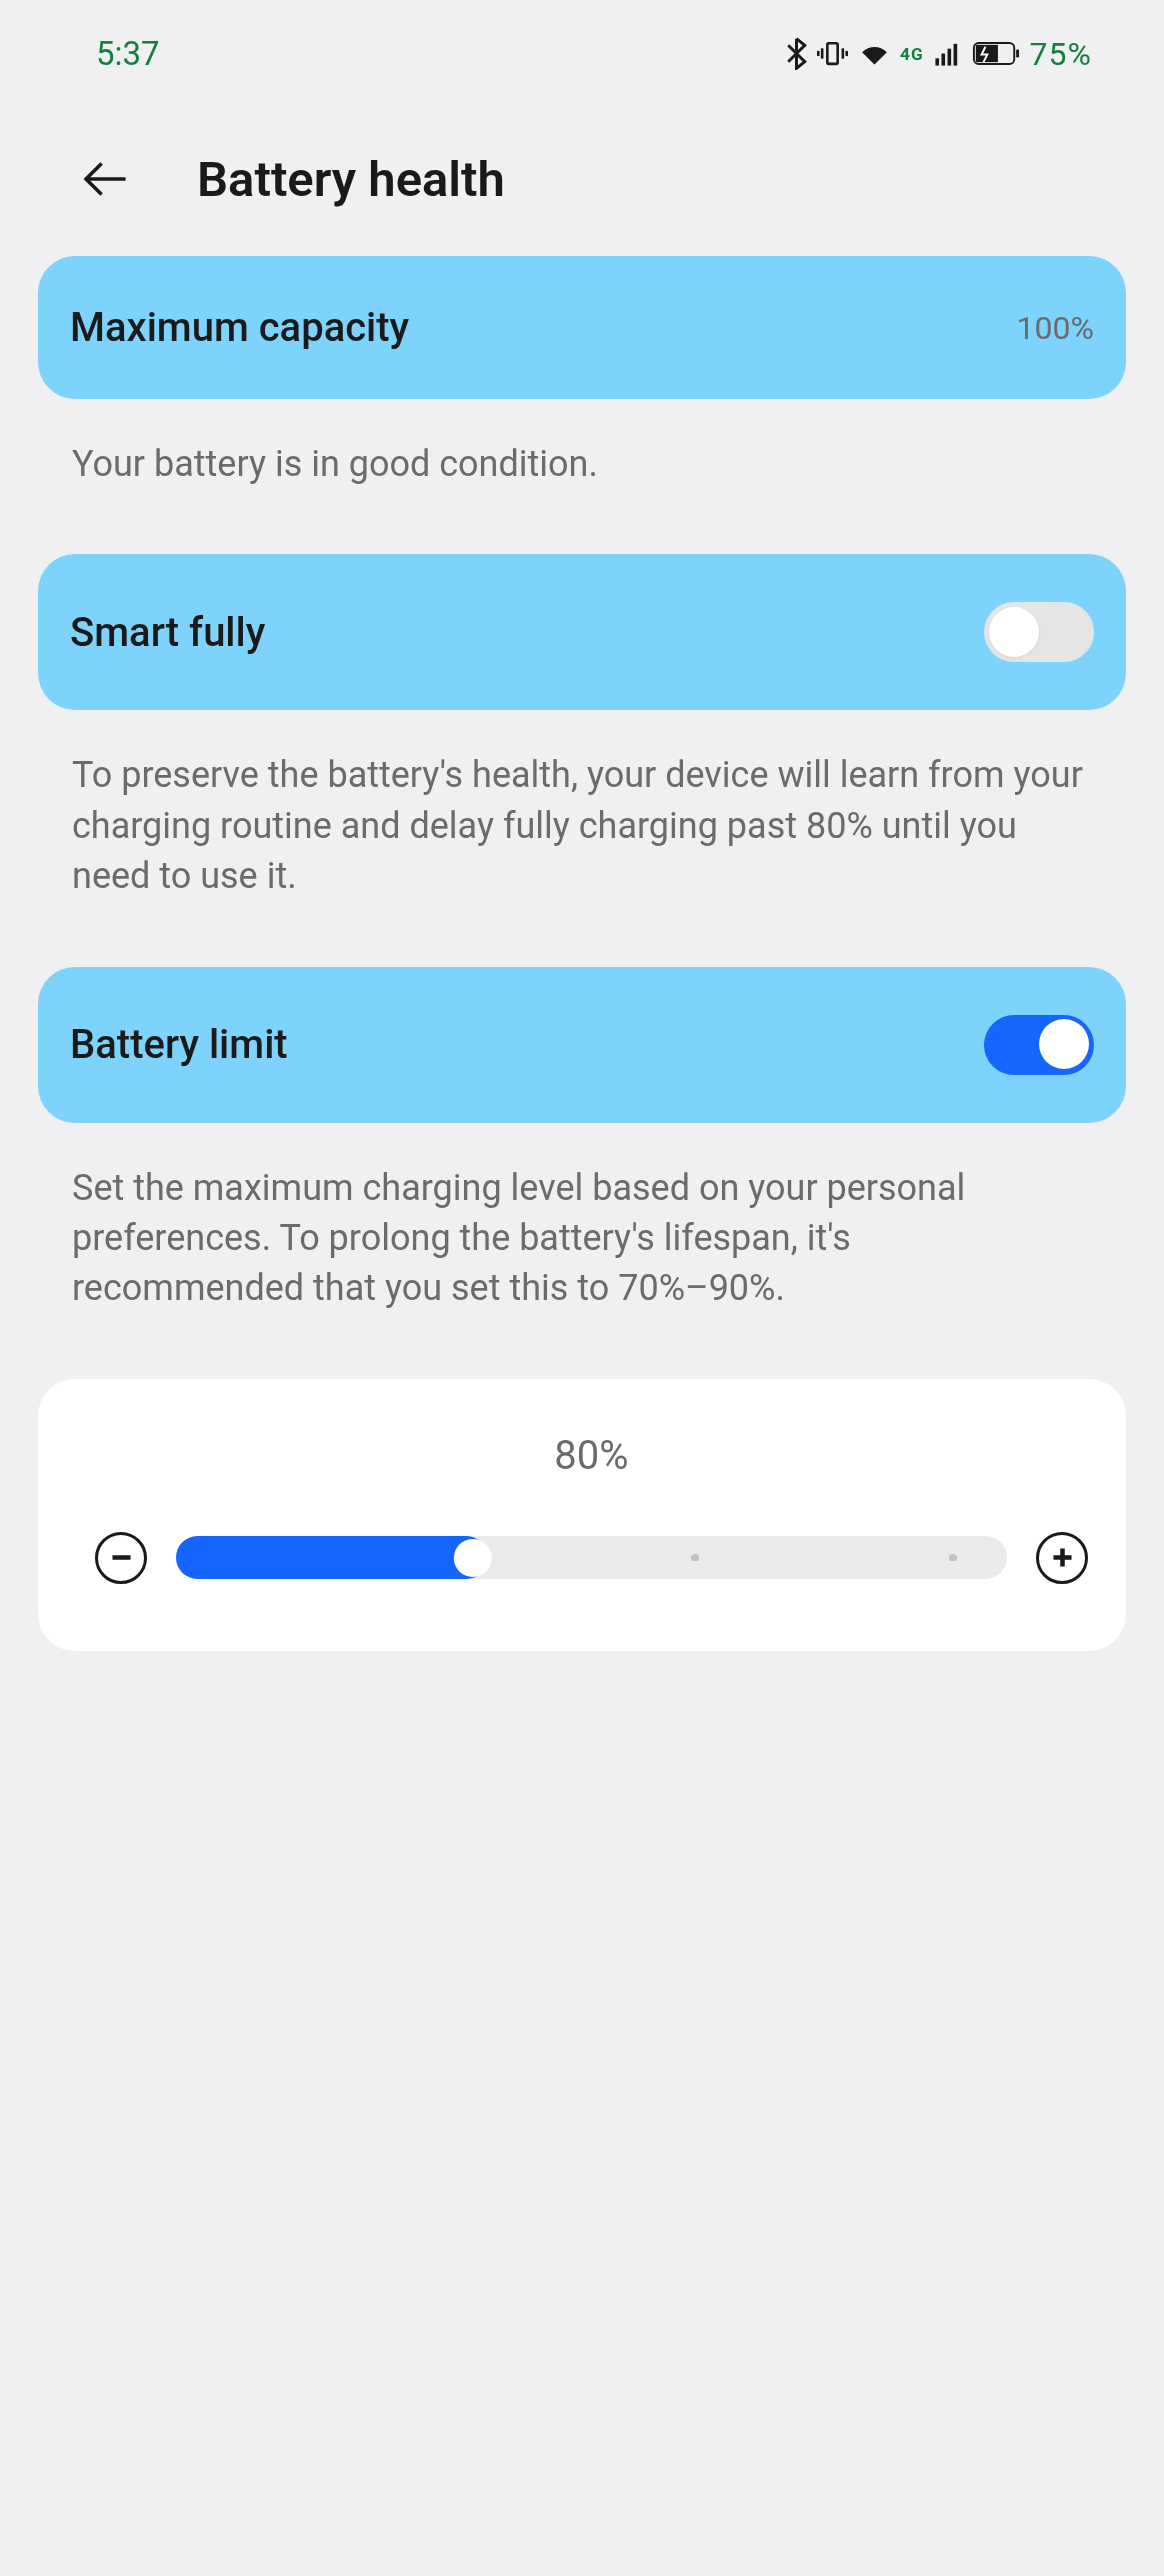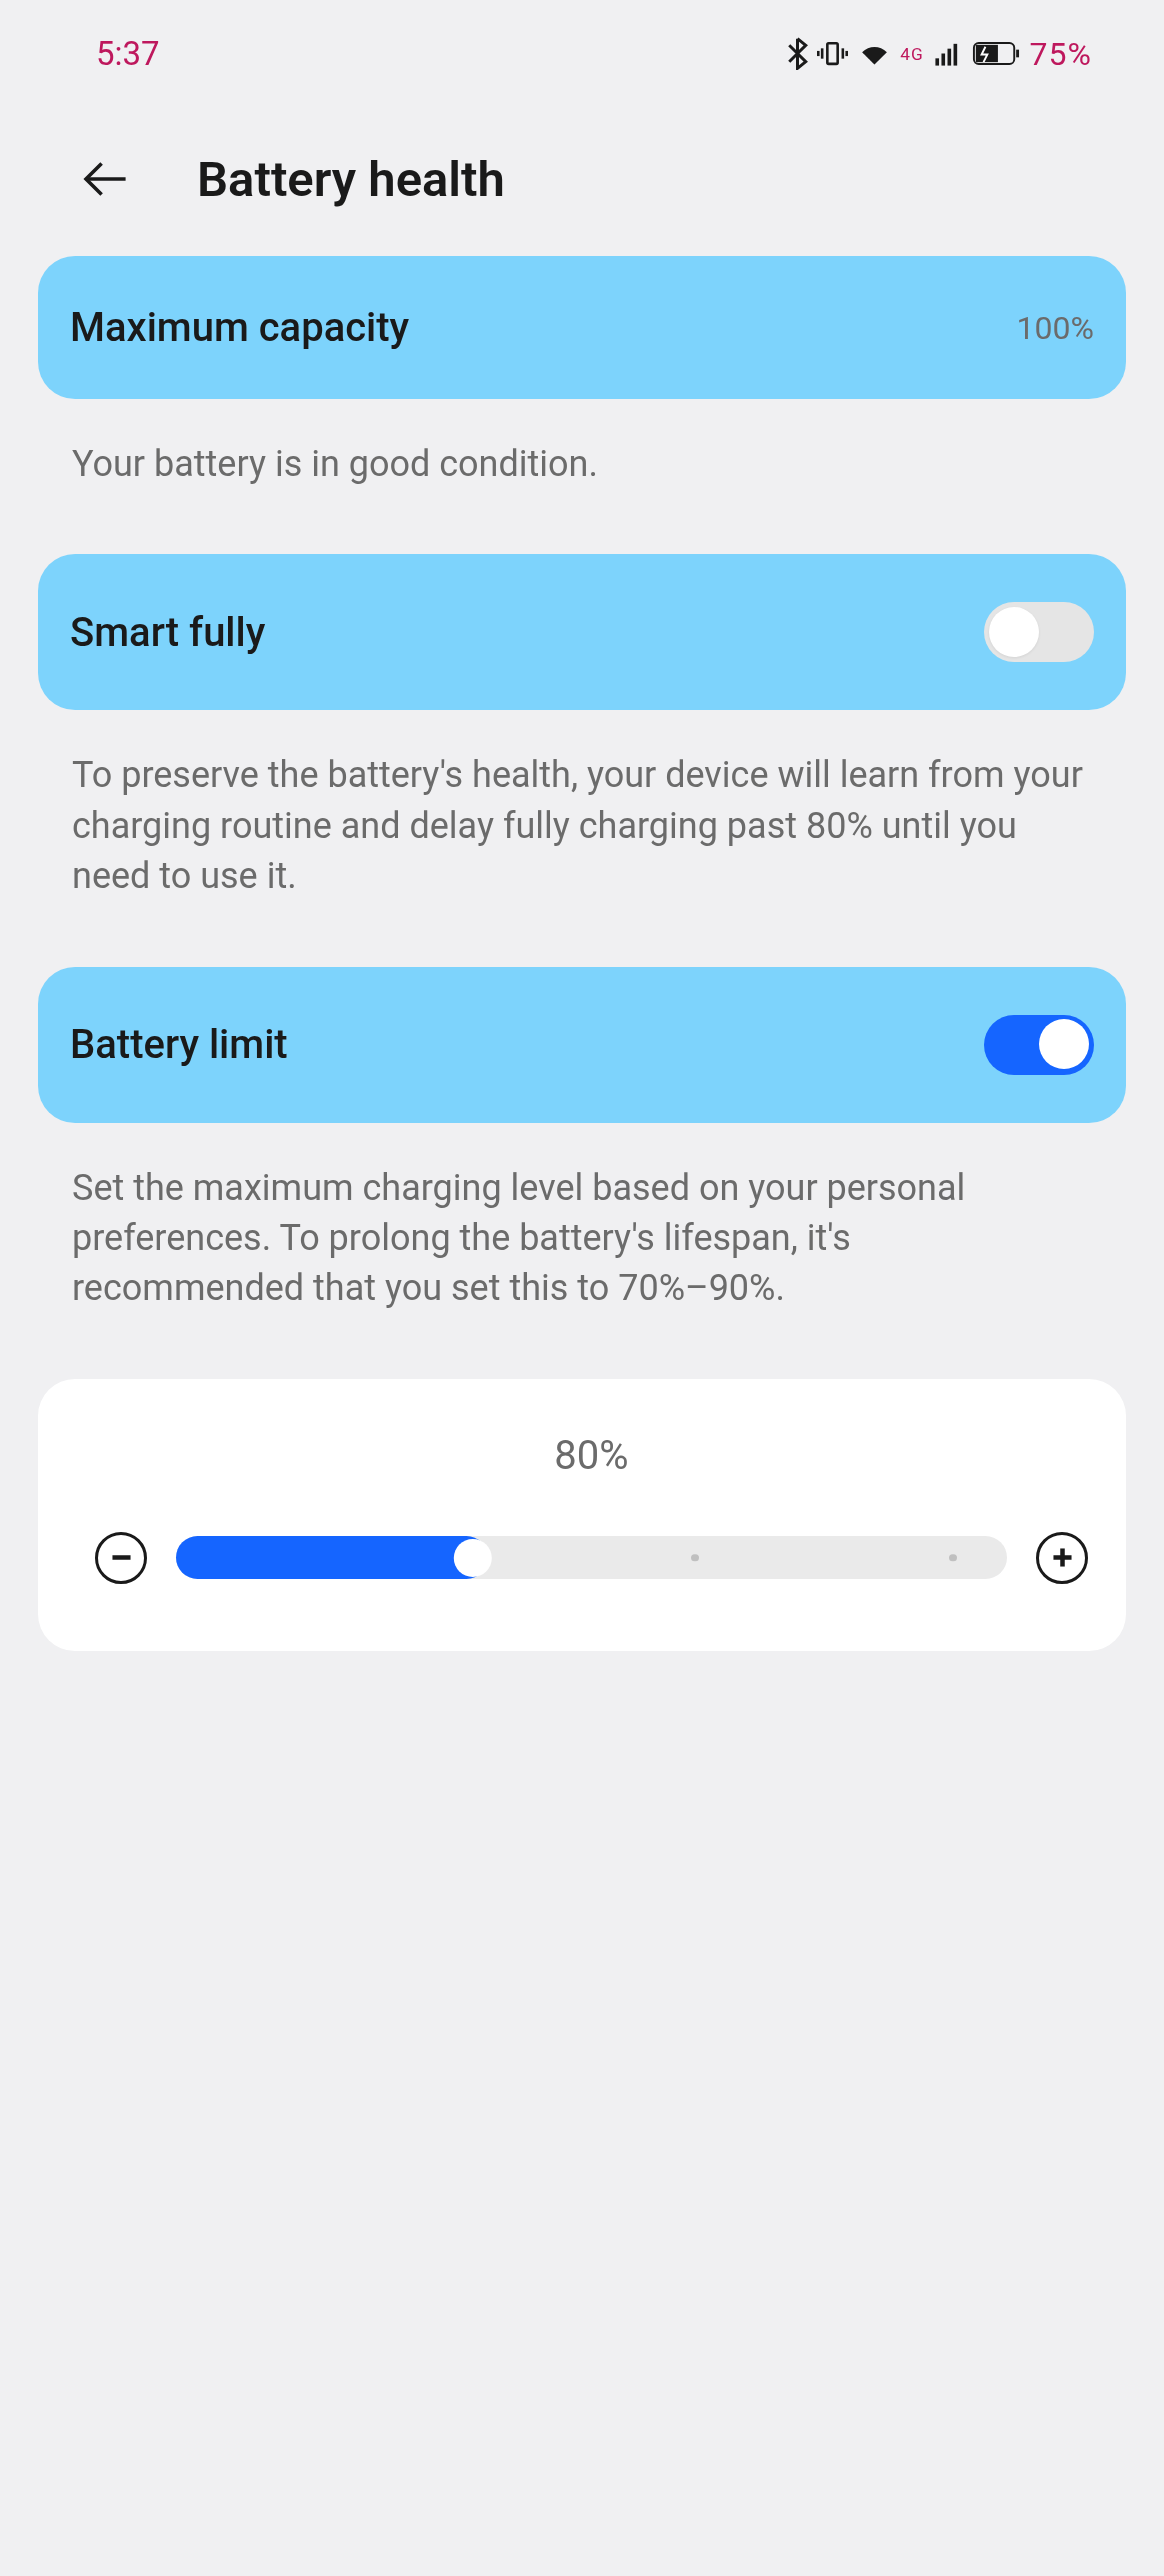--- a/index.html
+++ b/index.html
@@ -15,21 +15,21 @@
       height: 2576px;
       overflow: hidden;
     }
     
     .status-bar {
       display: flex;
       justify-content: space-between;
       align-items: center;
       padding: 34px 72px 19px 96px;
       font-size: 33px;
-      color: #be185d;
+      color: #15803d;
       font-weight: 400;
     }
     
     .status-icons {
       display: flex;
       align-items: center;
       gap: 9.6px;
     }
     
     .status-right {
@@ -232,21 +232,21 @@
     <svg width="31" height="31" viewBox="0 0 24 24" fill="none" stroke="#1a1a1a" stroke-width="2">
       <rect x="8" y="4" width="8" height="16" rx="1"></rect>
       <line x1="4" y1="8" x2="4" y2="16"></line>
       <line x1="1" y1="10" x2="1" y2="14"></line>
       <line x1="20" y1="8" x2="20" y2="16"></line>
       <line x1="23" y1="10" x2="23" y2="14"></line>
     </svg>
     <svg width="33" height="33" viewBox="0 0 24 24" fill="#1a1a1a">
       <path d="M12 20 C12 20 3 11 3 11 C8 6 16 6 21 11 L12 20 Z"></path>
     </svg>
-    <span class="status-right" style="font-size:17.3px;font-weight:400;">4G</span>
+    <span class="status-right" style="font-size:17.3px;font-weight:700;">4G</span>
     <svg width="29" height="29" viewBox="0 0 24 24" fill="#1a1a1a">
       <rect x="2" y="16" width="3" height="6"></rect>
       <rect x="7" y="12" width="3" height="10"></rect>
       <rect x="12" y="8" width="3" height="14"></rect>
       <rect x="17" y="4" width="3" height="18"></rect>
     </svg>
     <svg width="48" height="27" viewBox="0 0 50 26" fill="none" stroke="#1a1a1a" stroke-width="2">
       <rect x="2" y="2" width="42" height="22" rx="5"></rect>
       <rect x="4" y="4" width="23" height="18" fill="#1a1a1a" stroke="none"></rect>
       <rect x="46" y="9" width="3" height="8" fill="#1a1a1a" stroke="none"></rect>

